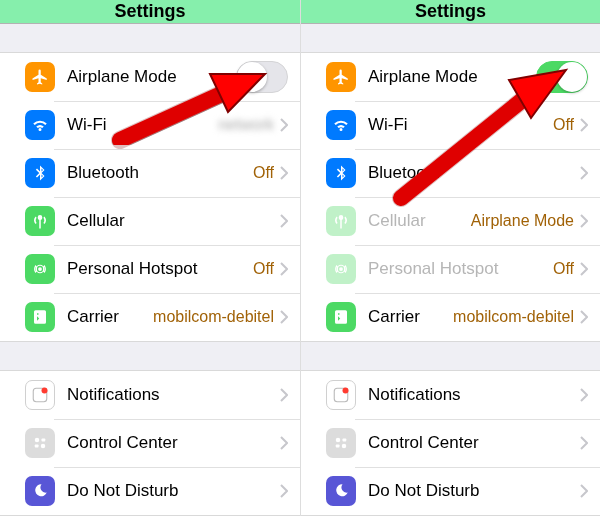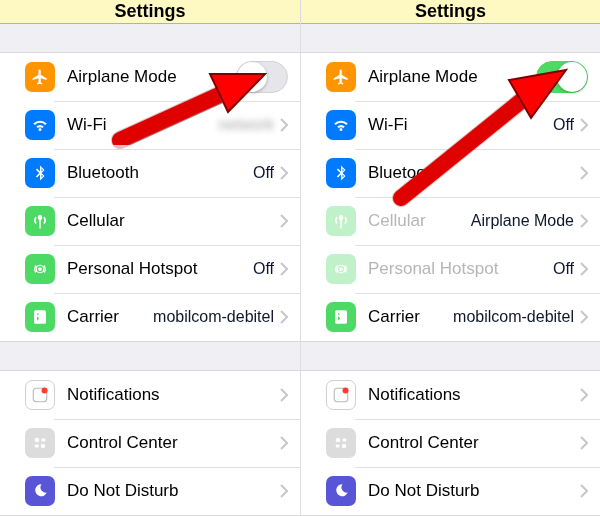--- a/index.html
+++ b/index.html
@@ -14,21 +14,21 @@
   .panel {
     width: 300px;
     height: 516px;
     background: #efeff4;
     display: flex;
     flex-direction: column;
     position: relative;
   }
   .panel + .panel { border-left: 1px solid #ddd; }
   .header {
-    background: #fef9c3;
+    background: #86efac;
     border-bottom: 1px solid #b2b2b2;
     height: 52px;
     display: flex;
     align-items: center;
     justify-content: center;
     font-size: 18px;
     font-weight: 600;
     color: #000;
   }
   .group {
@@ -65,21 +65,21 @@
     font-size: 17px;
     color: #000;
     flex-grow: 1;
     white-space: nowrap;
     overflow: hidden;
     text-overflow: ellipsis;
   }
   .label.dim { color: #b6b6b6; }
   .value {
     font-size: 16px;
-    color: #0f172a;
+    color: #a16207;
     margin-right: 6px;
     white-space: nowrap;
   }
   .value.blur {
     filter: blur(3px);
     color: #aaa;
   }
   .chev {
     width: 8px; height: 14px;
     flex-shrink: 0;

